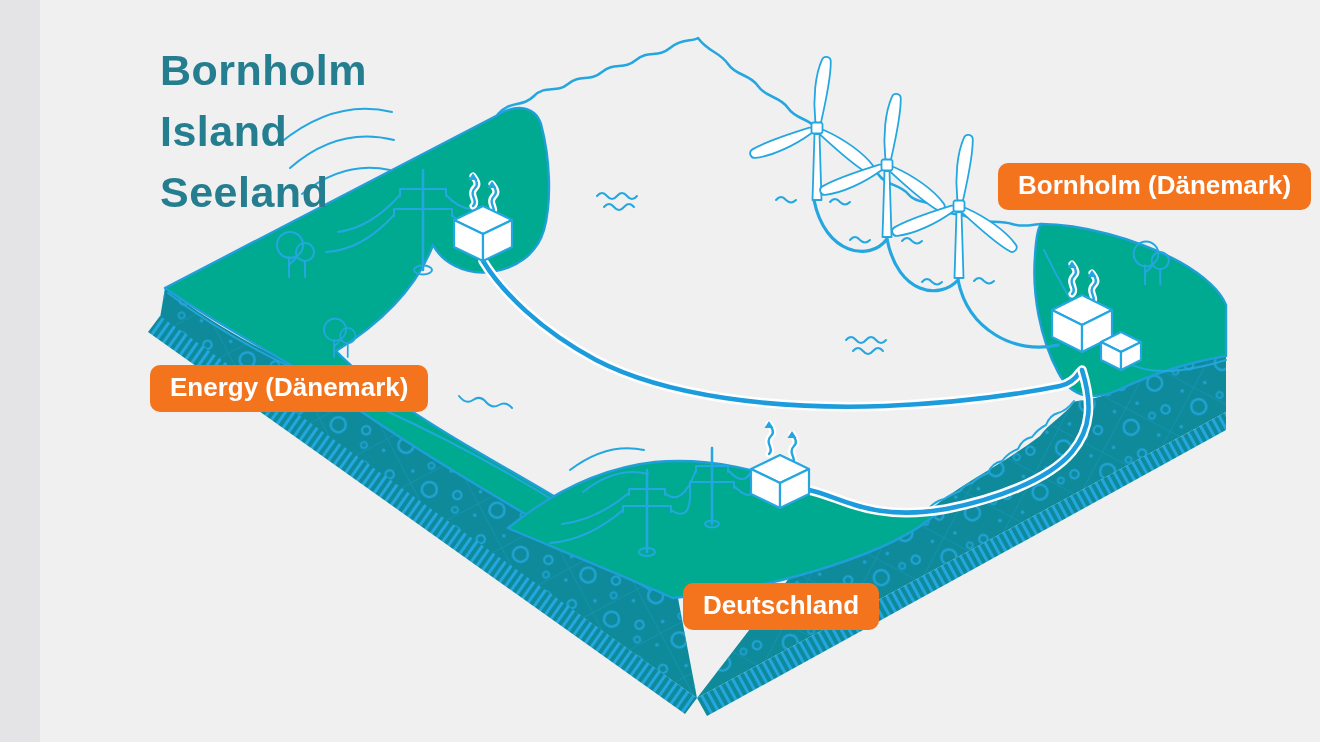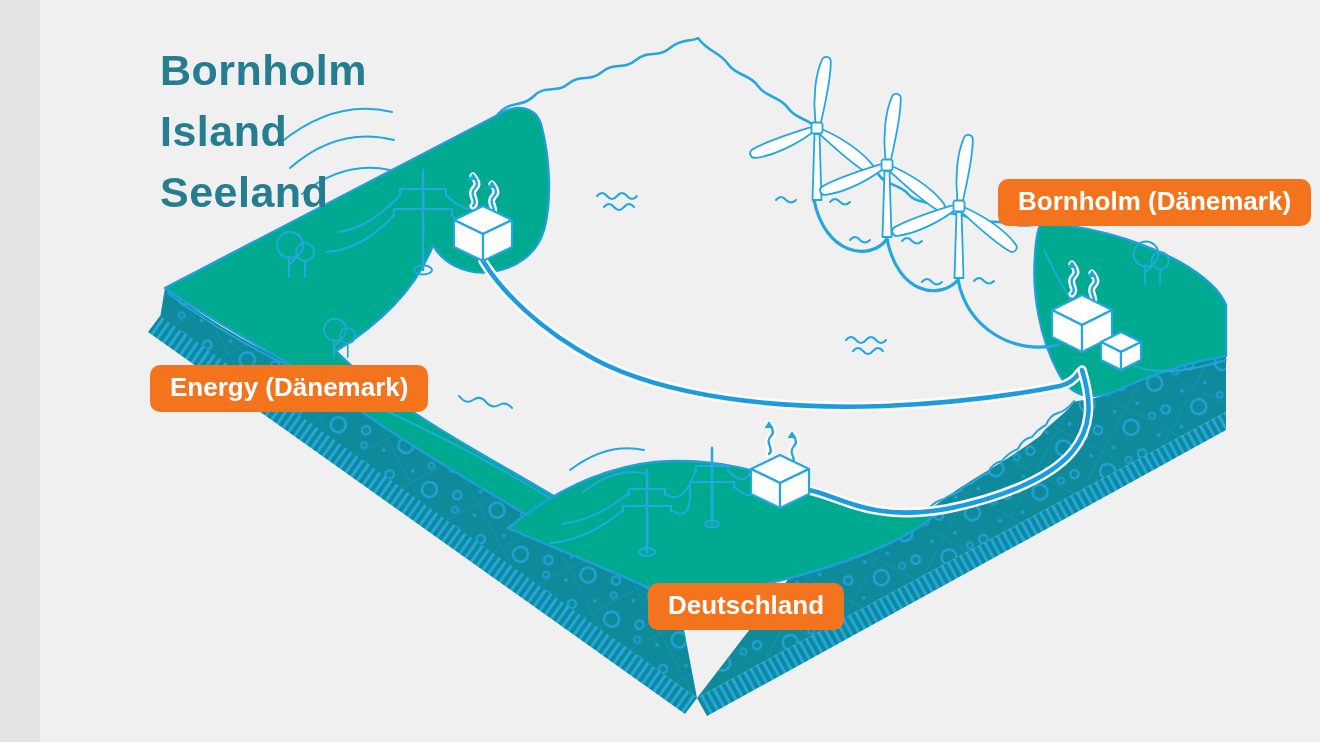--- a/index.html
+++ b/index.html
@@ -4,23 +4,23 @@
 <style>
   html,body{margin:0;padding:0;background:#e4e4e6;}
   #stage{position:relative;width:1320px;height:742px;background:#F0F0F1;overflow:hidden;
          font-family:"Liberation Sans",sans-serif;margin-left:40px;}
   #art{position:absolute;left:0;top:0;}
   .title{position:absolute;left:120px;top:40px;color:#257E8F;font-size:43px;font-weight:bold;
          line-height:1.42;letter-spacing:0.5px;}
   .title span{display:block;}
   .pill{position:absolute;background:#F4741D;color:#FFFFFF;font-weight:bold;font-size:26px;
         padding:7px 20px 9px 20px;border-radius:10px;white-space:nowrap;}
-  .pill-bornholm{left:958px;top:179px;}
+  .pill-bornholm{left:958px;top:163px;}
   .pill-seeland{left:110px;top:365px;}
-  .pill-deutschland{left:608px;top:583px;}
+  .pill-deutschland{left:643px;top:583px;}
   .ln{fill:none;stroke:#24A7E0;stroke-linecap:round;stroke-linejoin:round;}
   .w2{stroke-width:2;}.w25{stroke-width:2.5;}
   .white-shape{fill:#FFFFFF;stroke:#24A7E0;stroke-width:2.2;stroke-linejoin:round;}
   .cable-under{fill:none;stroke:#FFFFFF;stroke-width:9.5;stroke-linecap:round;}
   .cable{fill:none;stroke:#1C9CDC;stroke-width:4.6;stroke-linecap:round;}
   .spark-w{fill:none;stroke:#FFFFFF;stroke-width:7;stroke-linecap:round;}
   .spark-b{fill:none;stroke:#24A7E0;stroke-width:2.4;stroke-linecap:round;}
 </style>
 </head>
 <body>

